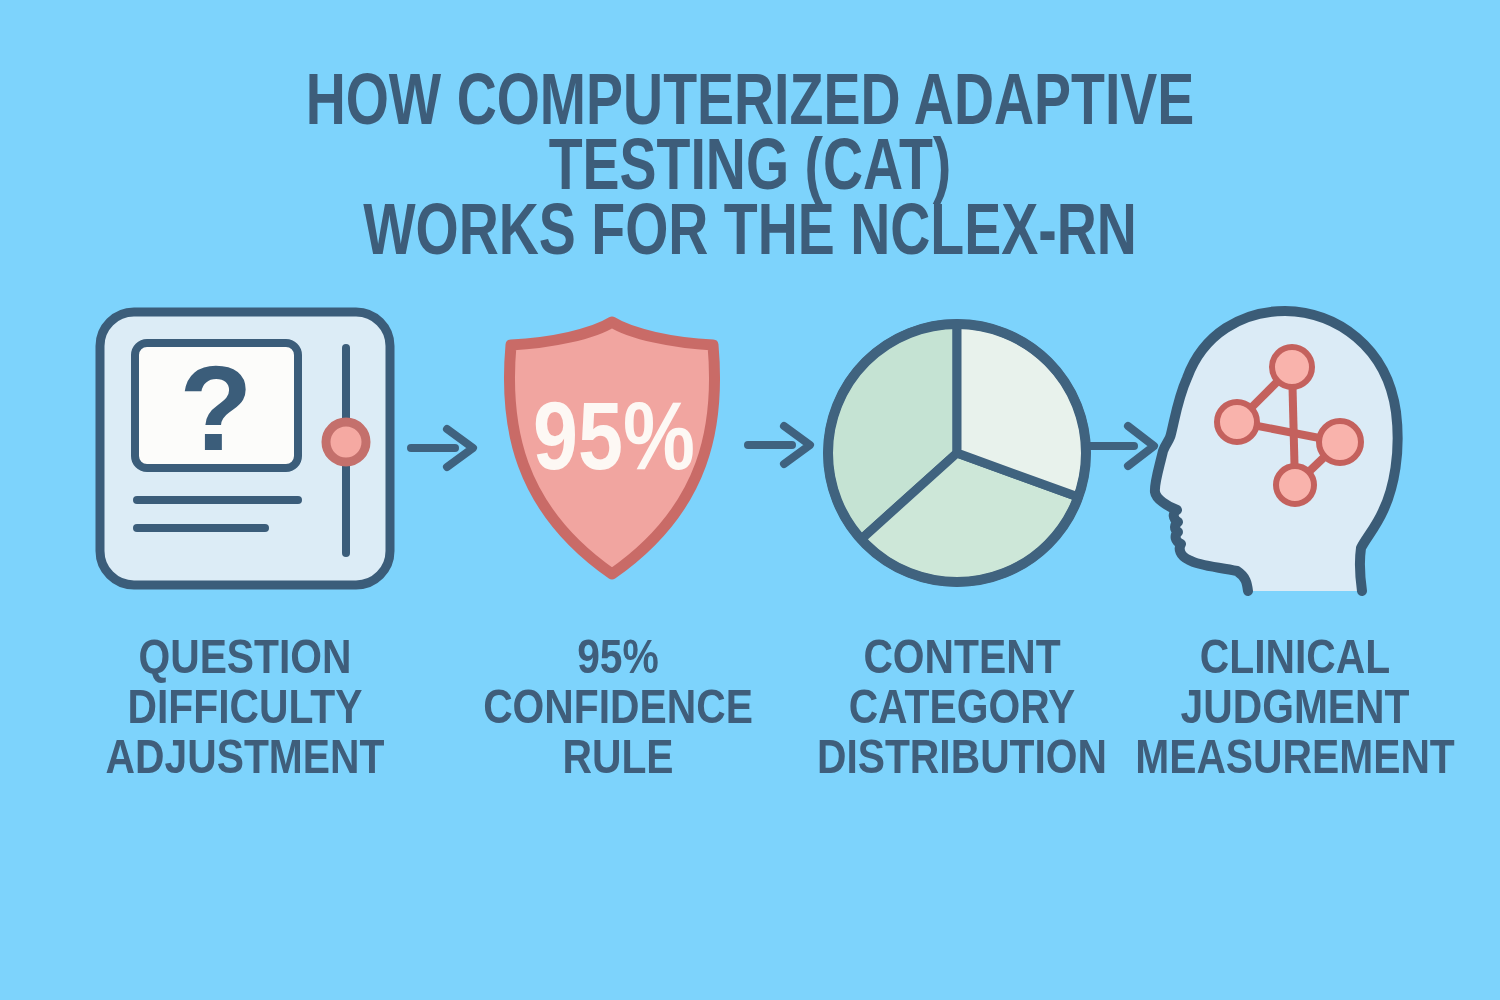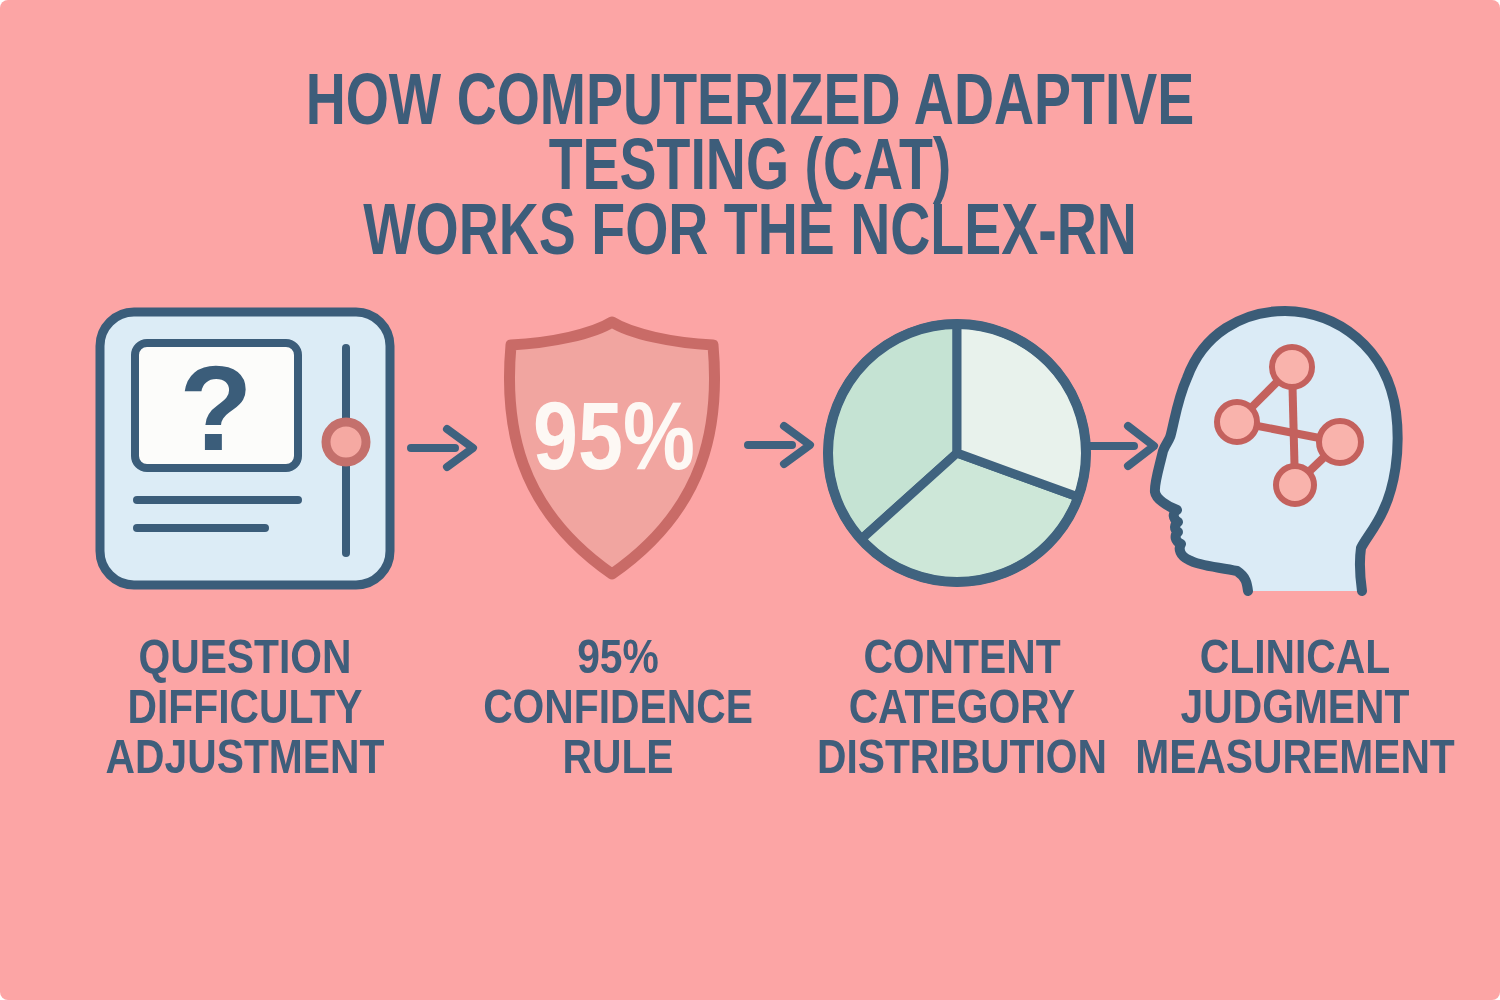--- a/index.html
+++ b/index.html
@@ -1,22 +1,21 @@
 <!DOCTYPE html>
 <html><head>
 <meta charset="utf-8">
 <style>
   html,body{margin:0;padding:0;}
   .canvas{
     position:relative;
     width:1500px;height:1000px;
-    background:#fca5a5;
+    background:#7dd3fc;
     overflow:hidden;
     font-family:"Liberation Sans", sans-serif;
-    border-radius:8px;
   }
   .title{
     position:absolute;
     left:0;top:66px;width:1500px;
     margin:0;
     text-align:center;
     font-size:73px;
     line-height:65px;
     font-weight:bold;
     color:#3d5d7a;

